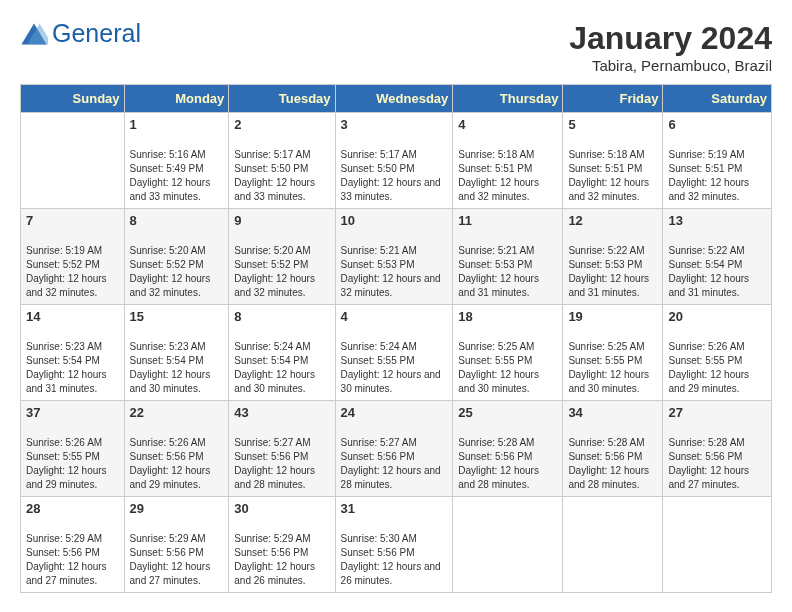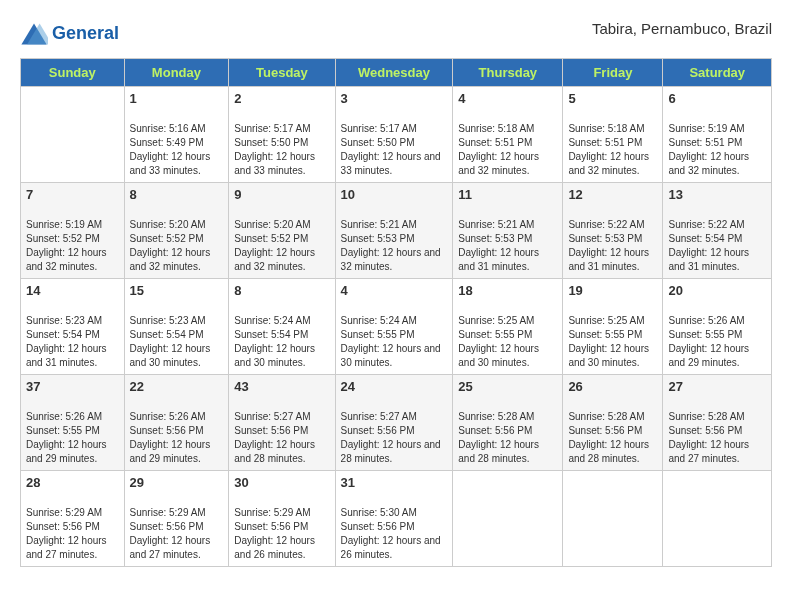--- a/index.html
+++ b/index.html
@@ -14,22 +14,22 @@
       display: flex;
       justify-content: space-between;
       align-items: flex-start;
       margin-bottom: 10px;
     }
     .logo {
       display: flex;
       align-items: center;
     }
     .logo-text {
-      font-size: 18px;
-      font-weight: bold;
+      font-size: 25px;
+      font-weight: normal;
       color: #333;
       line-height: 1.1;
     }
     .logo-text span {
       color: #1a5fa8;
     }
     .logo-icon {
       width: 28px;
       height: 28px;
       margin-right: 4px;
@@ -47,23 +47,23 @@
       color: #333;
       text-align: right;
     }
     table {
       width: 100%;
       border-collapse: collapse;
       font-size: 11px;
     }
     thead tr th {
       background-color: #2e6db4;
-      color: #bef264;
+      color: #fef9c3;
       padding: 6px 4px;
-      text-align: center;
+      text-align: right;
       font-size: 13px;
       font-weight: bold;
       border: 1px solid #ccc;
     }
     tbody tr td {
       border: 1px solid #ccc;
       vertical-align: top;
       padding: 4px 5px;
       min-height: 70px;
       height: 80px;
@@ -93,20 +93,21 @@
   <div class="logo">
     <svg class="logo-icon" viewBox="0 0 40 40">
       <polygon points="20,5 38,35 2,35" fill="#2e6db4"></polygon>
       <polygon points="28,5 46,35 10,35" fill="#5a9fd4" opacity="0.5"></polygon>
     </svg>
     <div class="logo-text">
       <div><span>General</span></div>
     </div>
   </div>
   <div class="title-block">
+    <div class="month-title">January 2024</div>
     <div class="location">Tabira, Pernambuco, Brazil</div>
   </div>
 </div>
 
 <table>
   <thead>
     <tr>
     <th>Sunday</th>
         <th>Monday</th>
         <th>Tuesday</th>
@@ -219,21 +220,21 @@
         </td>
         <td>
           <span class="day-num">24</span>
           <div class="day-info">Sunrise: 5:27 AM<br>Sunset: 5:56 PM<br>Daylight: 12 hours and 28 minutes.</div>
         </td>
         <td>
           <span class="day-num">25</span>
           <div class="day-info">Sunrise: 5:28 AM<br>Sunset: 5:56 PM<br>Daylight: 12 hours and 28 minutes.</div>
         </td>
         <td>
-          <span class="day-num">26</span>
+          <span class="day-num">34</span>
           <div class="day-info">Sunrise: 5:28 AM<br>Sunset: 5:56 PM<br>Daylight: 12 hours and 28 minutes.</div>
         </td>
         <td>
           <span class="day-num">27</span>
           <div class="day-info">Sunrise: 5:28 AM<br>Sunset: 5:56 PM<br>Daylight: 12 hours and 27 minutes.</div>
         </td>
       </tr>
       <tr>
         <td>
           <span class="day-num">28</span>

